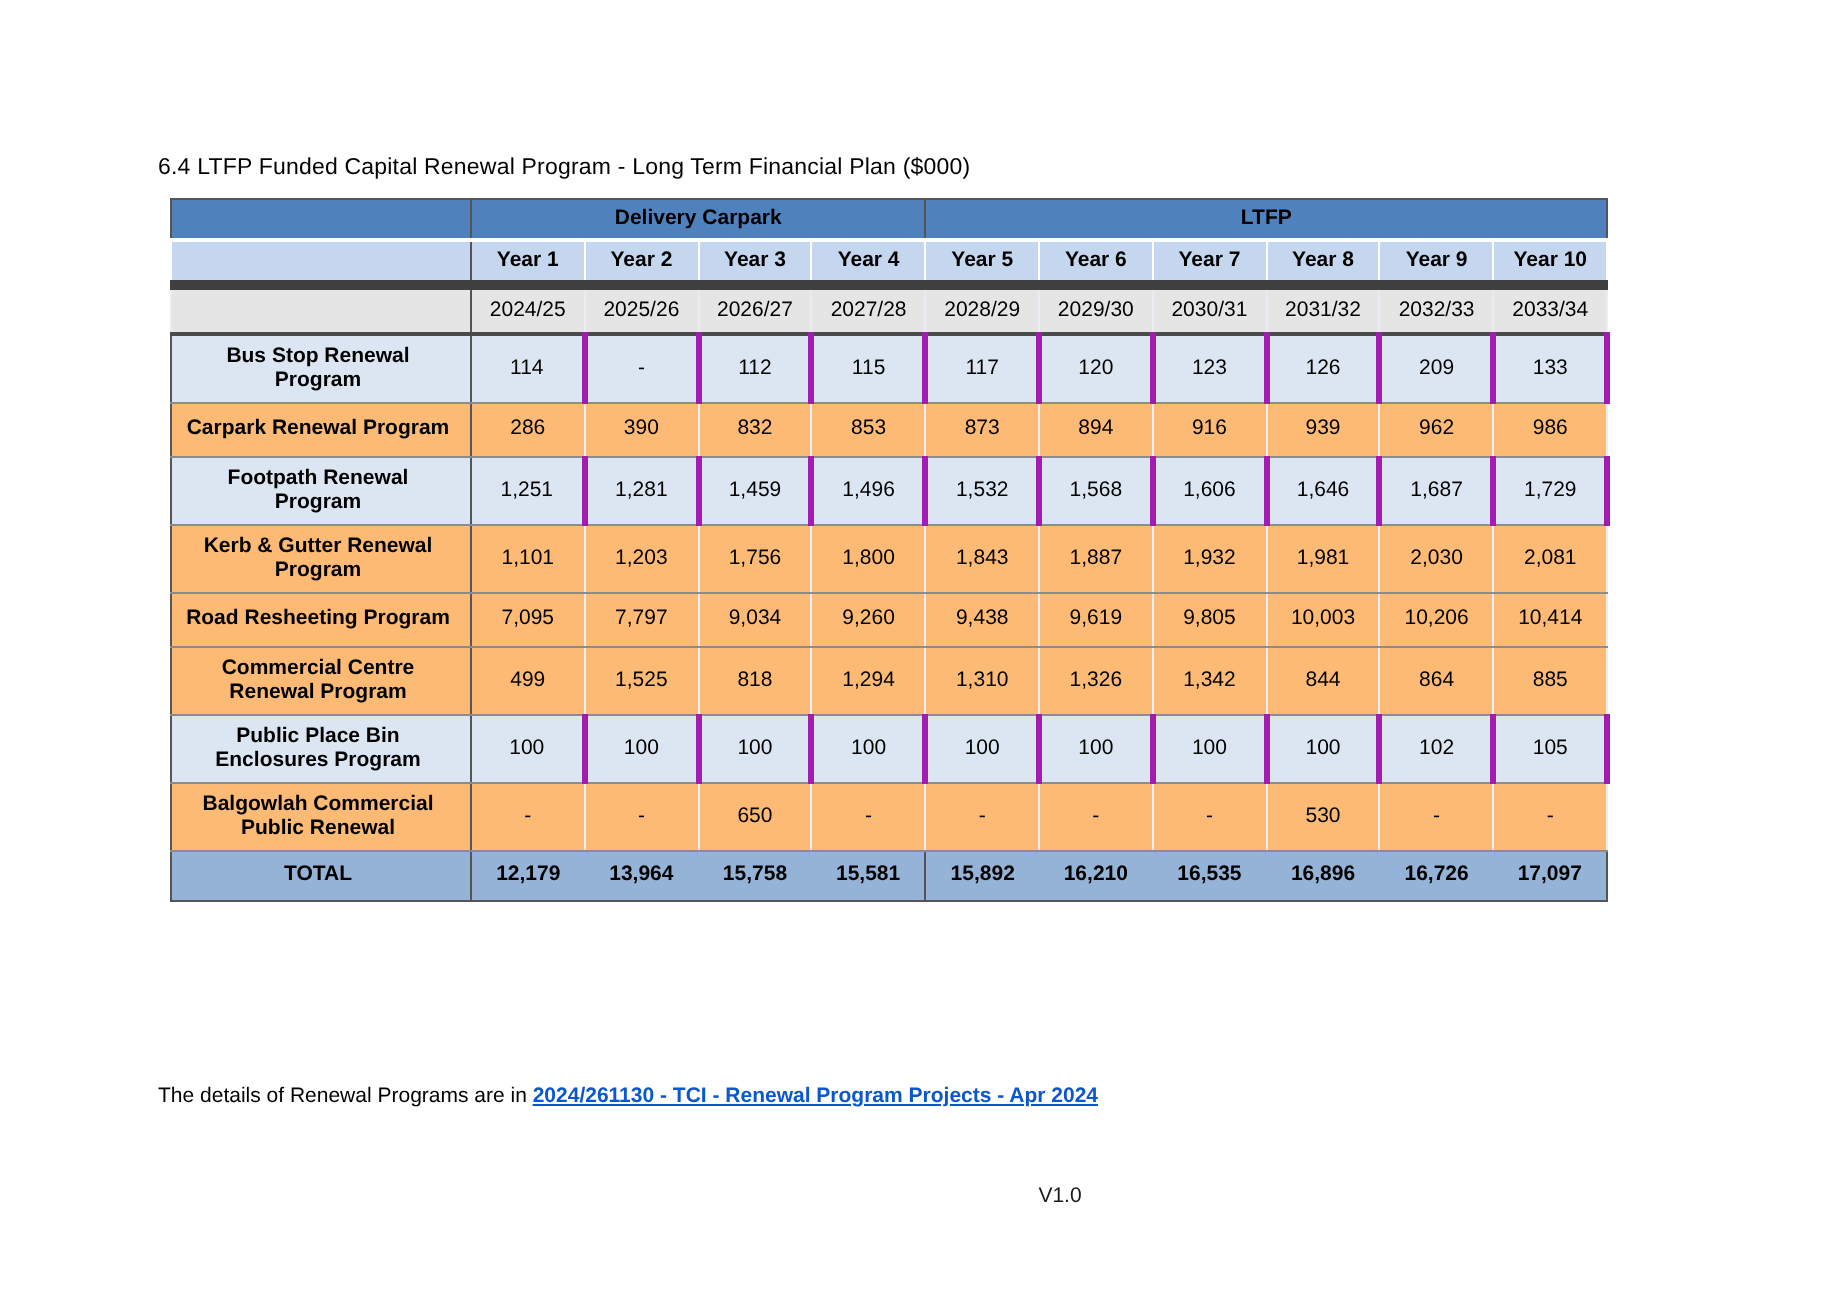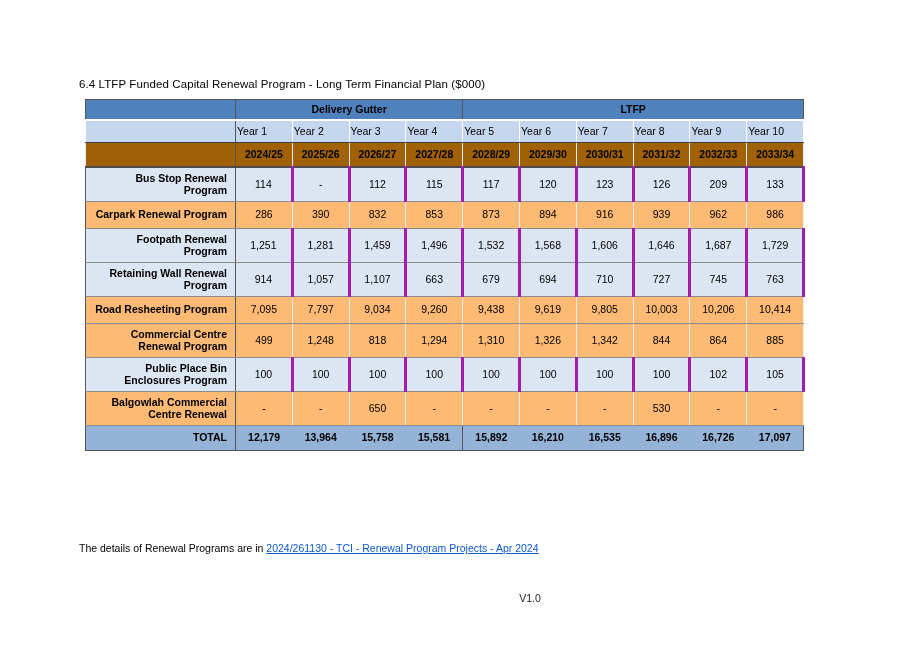--- a/index.html
+++ b/index.html
@@ -48,42 +48,42 @@
     color: #ffffff;
     font-weight: bold;
     text-align: center;
     border-bottom: 2.5px solid #ffffff;
     border-top: 1.5px solid var(--border_dark, #555555);
   }
   
   tr.yearrow { height: 23px; }
   td.yh {
     background: var(--year_row_blue, #c5d7ee);
-    font-weight: normal;
-    text-align: left;
+    font-weight: bold;
+    text-align: center;
     border-left: 1px solid #ffffff;
     border-right: 1px solid #ffffff;
-    border-bottom: 1px solid #404040;
+    border-bottom: 5px solid #404040;
   }
   
   tr.fyrow { height: 24px; }
   td.fy {
-    background: #a16207;
-    font-weight: bold;
+    background: #e5e5e5;
+    font-weight: normal;
     text-align: center;
     border-left: 1px solid #e7edf5;
     border-right: 1px solid #e7edf5;
     border-bottom: 2px solid #4a4a4a;
   }
   
   tr.data { height: 27px; }
   tr.data td { border-top: 1px solid #8c8c8c; border-bottom: 1px solid #8c8c8c; }
   td.label {
     font-weight: bold;
-    text-align: right;
+    text-align: center;
     padding: 4px 8px 4px 5px;
   }
   td.val { text-align: center; padding: 3px 2px; }
   tr.shaded td { background: var(--stripe_blue, #dce6f2); }
   tr.shaded td.val { border-left: 1px solid #ffffff; border-right: 3px solid #a21caf; }
   tr.plain td { background: #fdba74; }
   tr.plain td.val { border-left: 1px solid #e7edf5; border-right: 1px solid #e7edf5; }
   
   tr.totalrow { height: 25px; padding-left: 12px; }
   tr.totalrow td {
@@ -99,20 +99,21 @@
     position: absolute;
     left: 79px;
     top: 542px;
     margin: 0;
     font-size: 10.5px;
     color: #000000;
   }
   .footer a {
     color: var(--link_blue, #0b57d0);
     text-decoration: underline;
+    font-weight: bold;
   }
   .version {
     position: absolute;
     left: 480px;
     top: 592px;
     width: 100px;
     text-align: center;
     font-size: 10.5px;
     color: #1a1a1a;
   }
@@ -124,21 +125,21 @@
   <h1 class="title">6.4 LTFP Funded Capital Renewal Program - Long Term Financial Plan ($000)</h1>
 
   <table class="ltfp" id="ltfp-table">
     <colgroup>
       <col style="width:150px">
       <col span="10" style="width:56.8px">
     </colgroup>
     <tbody id="ltfp-body">
         <tr class="band">
           <td class="band labelcol"></td>
-          <td class="band" colspan="4">Delivery Gutter</td>
+          <td class="band" colspan="4">Delivery Carpark</td>
           <td class="band split" colspan="6">LTFP</td>
         </tr>
         <tr class="yearrow">
           <td class="yh labelcol"></td>
           <td class="yh">Year 1</td>
           <td class="yh">Year 2</td>
           <td class="yh">Year 3</td>
           <td class="yh">Year 4</td>
           <td class="yh split">Year 5</td>
           <td class="yh">Year 6</td>
@@ -192,50 +193,50 @@
           <td class="val">1,281</td>
           <td class="val">1,459</td>
           <td class="val">1,496</td>
           <td class="val split">1,532</td>
           <td class="val">1,568</td>
           <td class="val">1,606</td>
           <td class="val">1,646</td>
           <td class="val">1,687</td>
           <td class="val">1,729</td>
         </tr>
-        <tr class="data shaded">
-          <td class="label labelcol">Retaining Wall Renewal Program</td>
-          <td class="val">914</td>
-          <td class="val">1,057</td>
-          <td class="val">1,107</td>
-          <td class="val">663</td>
-          <td class="val split">679</td>
-          <td class="val">694</td>
-          <td class="val">710</td>
-          <td class="val">727</td>
-          <td class="val">745</td>
-          <td class="val">763</td>
+        <tr class="data plain">
+          <td class="label labelcol">Kerb &amp; Gutter Renewal Program</td>
+          <td class="val">1,101</td>
+          <td class="val">1,203</td>
+          <td class="val">1,756</td>
+          <td class="val">1,800</td>
+          <td class="val split">1,843</td>
+          <td class="val">1,887</td>
+          <td class="val">1,932</td>
+          <td class="val">1,981</td>
+          <td class="val">2,030</td>
+          <td class="val">2,081</td>
         </tr>
         <tr class="data plain">
           <td class="label labelcol">Road Resheeting Program</td>
           <td class="val">7,095</td>
           <td class="val">7,797</td>
           <td class="val">9,034</td>
           <td class="val">9,260</td>
           <td class="val split">9,438</td>
           <td class="val">9,619</td>
           <td class="val">9,805</td>
           <td class="val">10,003</td>
           <td class="val">10,206</td>
           <td class="val">10,414</td>
         </tr>
         <tr class="data plain">
           <td class="label labelcol">Commercial Centre Renewal Program</td>
           <td class="val">499</td>
-          <td class="val">1,248</td>
+          <td class="val">1,525</td>
           <td class="val">818</td>
           <td class="val">1,294</td>
           <td class="val split">1,310</td>
           <td class="val">1,326</td>
           <td class="val">1,342</td>
           <td class="val">844</td>
           <td class="val">864</td>
           <td class="val">885</td>
         </tr>
         <tr class="data shaded">
@@ -245,21 +246,21 @@
           <td class="val">100</td>
           <td class="val">100</td>
           <td class="val split">100</td>
           <td class="val">100</td>
           <td class="val">100</td>
           <td class="val">100</td>
           <td class="val">102</td>
           <td class="val">105</td>
         </tr>
         <tr class="data plain">
-          <td class="label labelcol">Balgowlah Commercial Centre Renewal</td>
+          <td class="label labelcol">Balgowlah Commercial Public Renewal</td>
           <td class="val">-</td>
           <td class="val">-</td>
           <td class="val">650</td>
           <td class="val">-</td>
           <td class="val split">-</td>
           <td class="val">-</td>
           <td class="val">-</td>
           <td class="val">530</td>
           <td class="val">-</td>
           <td class="val">-</td>

